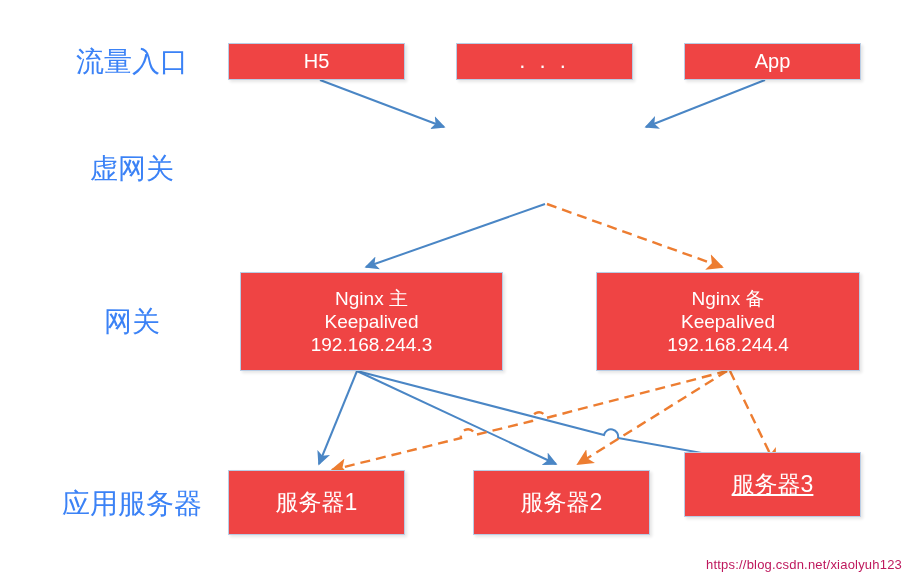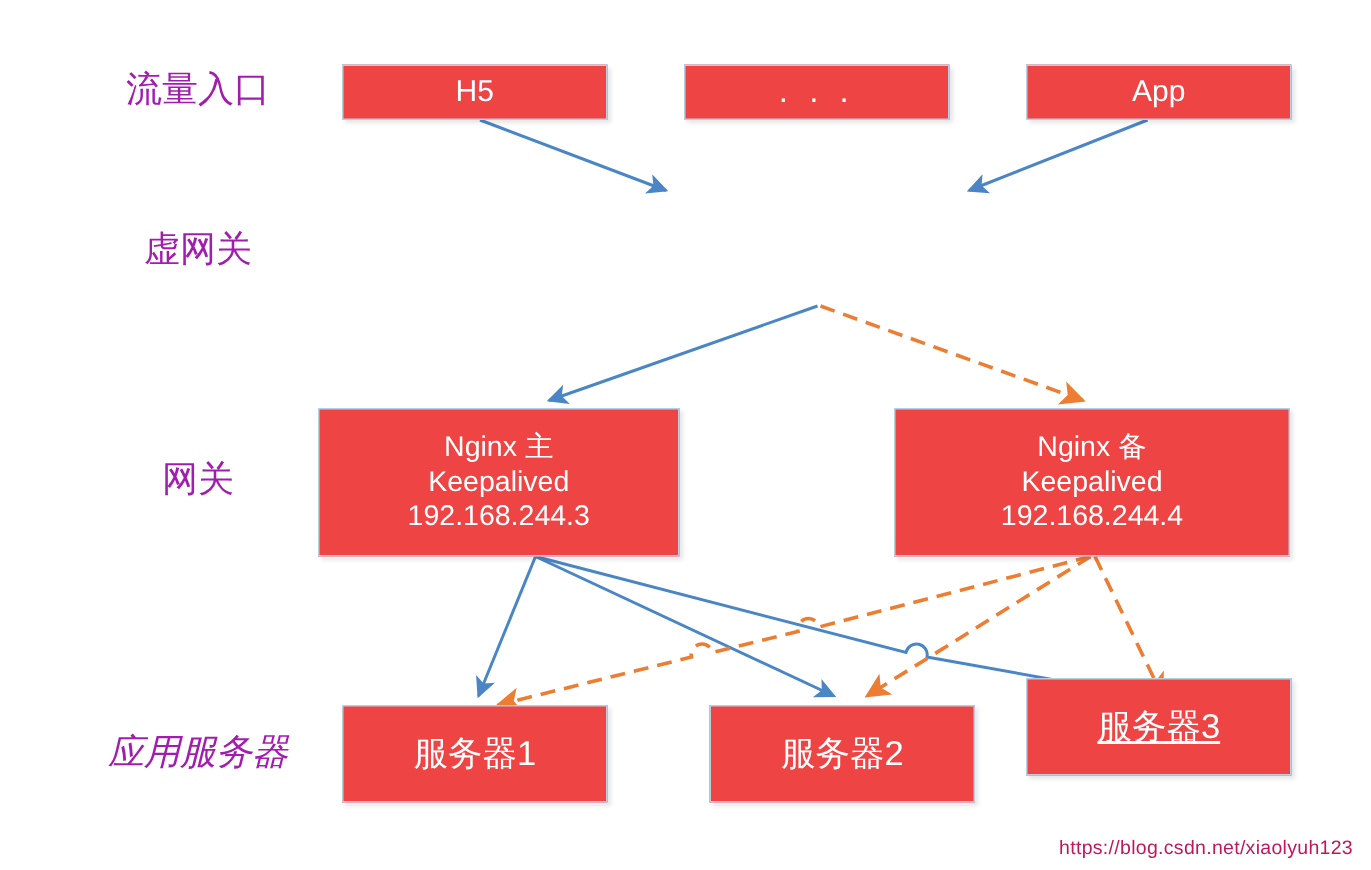--- a/index.html
+++ b/index.html
@@ -10,22 +10,22 @@
   #canvas {
     position: relative;
     width: 914px;
     height: 580px;
     background: #ffffff;
     font-family: "Liberation Sans", "DejaVu Sans", sans-serif;
     overflow: hidden;
   }
   .row-label {
     position: absolute;
-    color: #a21caf;
-    font-size: 24px;
+    color: #3b82f6;
+    font-size: 28px;
     line-height: 1;
     white-space: nowrap;
     text-align: center;
   }
   .node {
     position: absolute;
     background: #ef4444;
     border: 1px solid #B9CDE5;
     box-shadow: 2px 2px 3px rgba(0,0,0,0.10);
     color: #ffffff;
@@ -91,34 +91,34 @@
     <path d="M357,371 L604,435 A7,7 0 0,1 618,438 L763,464" fill="none" stroke="#4A86C5" stroke-width="2" marker-end="url(#arrowBlue)"></path>
 
     <path d="M727,371 L546,418 A7,7 0 0,0 532,421 L475,435 A7,7 0 0,0 461,438 L332,470" fill="none" stroke="#ED7D31" stroke-width="2.4" stroke-dasharray="10,6" marker-end="url(#arrowOrange)"></path>
     <line x1="727" y1="371" x2="578" y2="464" stroke="#ED7D31" stroke-width="2.4" stroke-dasharray="10,6" marker-end="url(#arrowOrange)"></line>
     <line x1="730" y1="371" x2="775" y2="464" stroke="#ED7D31" stroke-width="2.4" stroke-dasharray="10,6" marker-end="url(#arrowOrange)"></line>
   </svg>
 
   <div class="row-label" style="left:62px; top:48px; width:140px;">流量入口</div>
   <div class="row-label" style="left:62px; top:155px; width:140px;">虚网关</div>
   <div class="row-label" style="left:62px; top:308px; width:140px;">网关</div>
-  <div class="row-label" style="left:52px; top:490px; width:160px;font-style:italic;">应用服务器</div>
+  <div class="row-label" style="left:52px; top:490px; width:160px;">应用服务器</div>
 
   <div class="node" style="left:228px; top:43px; width:177px; height:37px;">
     <span class="line">H5</span>
   </div>
   <div class="node dots" style="left:456px; top:43px; width:177px; height:37px;">
     <span class="line">. . .</span>
   </div>
   <div class="node" style="left:684px; top:43px; width:177px; height:37px;">
     <span class="line">App</span>
   </div>
 
 
-  <div class="node small" style="left:212px; top:272px; width:241px; height:99px;">
+  <div class="node small" style="left:240px; top:272px; width:263px; height:99px;">
     <span class="line">Nginx 主</span>
     <span class="line">Keepalived</span>
     <span class="line">192.168.244.3</span>
   </div>
   <div class="node small" style="left:596px; top:272px; width:264px; height:99px;">
     <span class="line">Nginx 备</span>
     <span class="line">Keepalived</span>
     <span class="line">192.168.244.4</span>
   </div>
 

